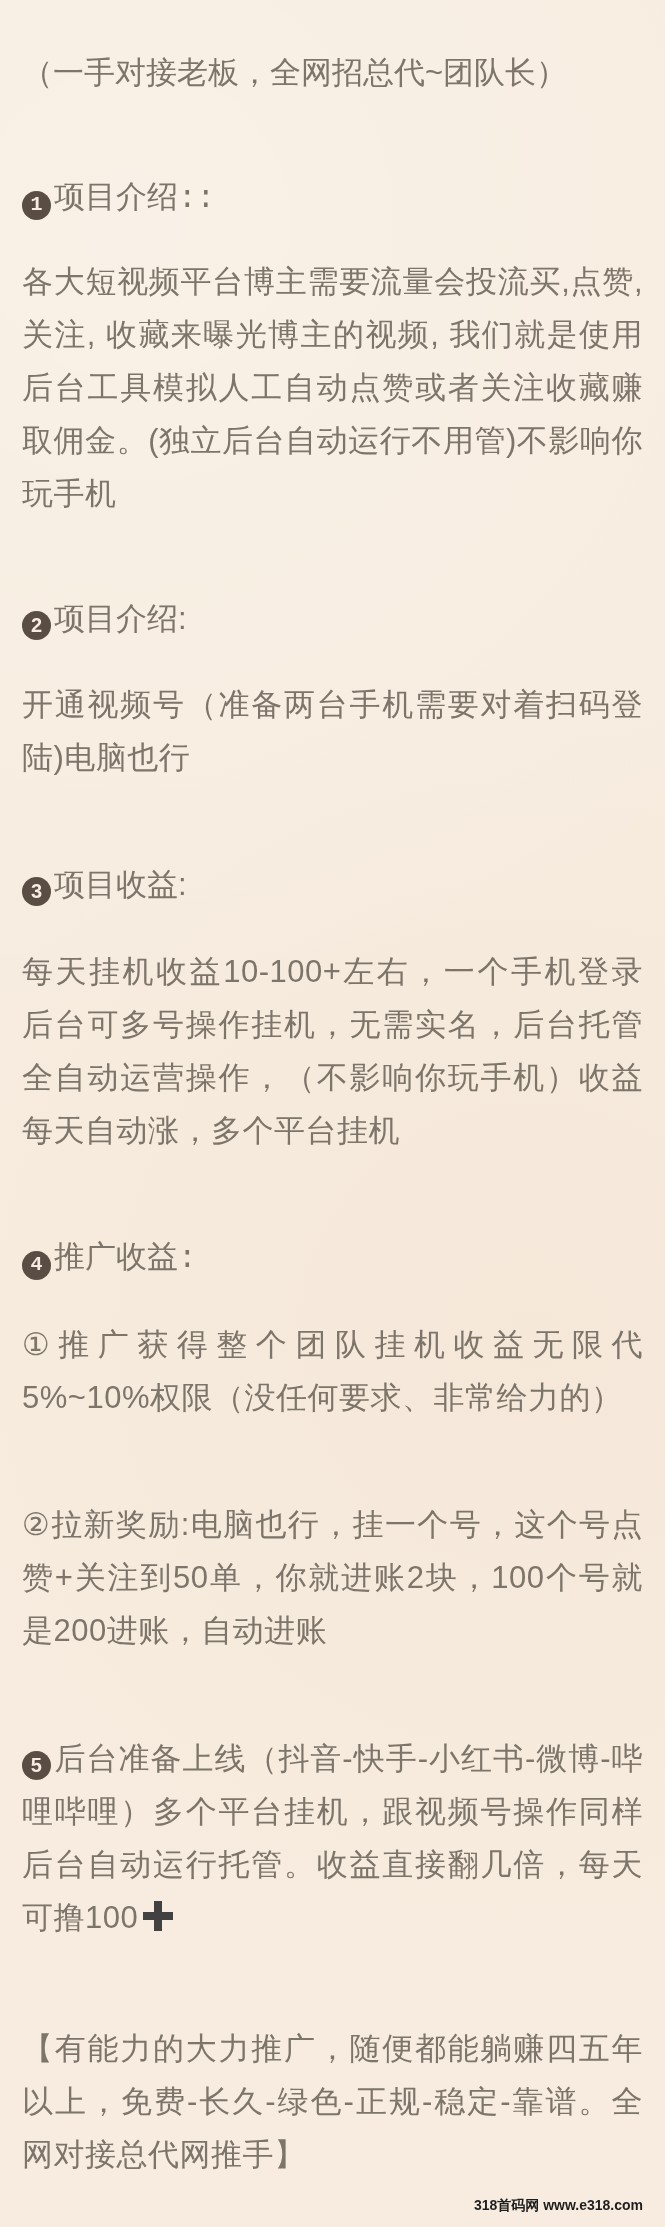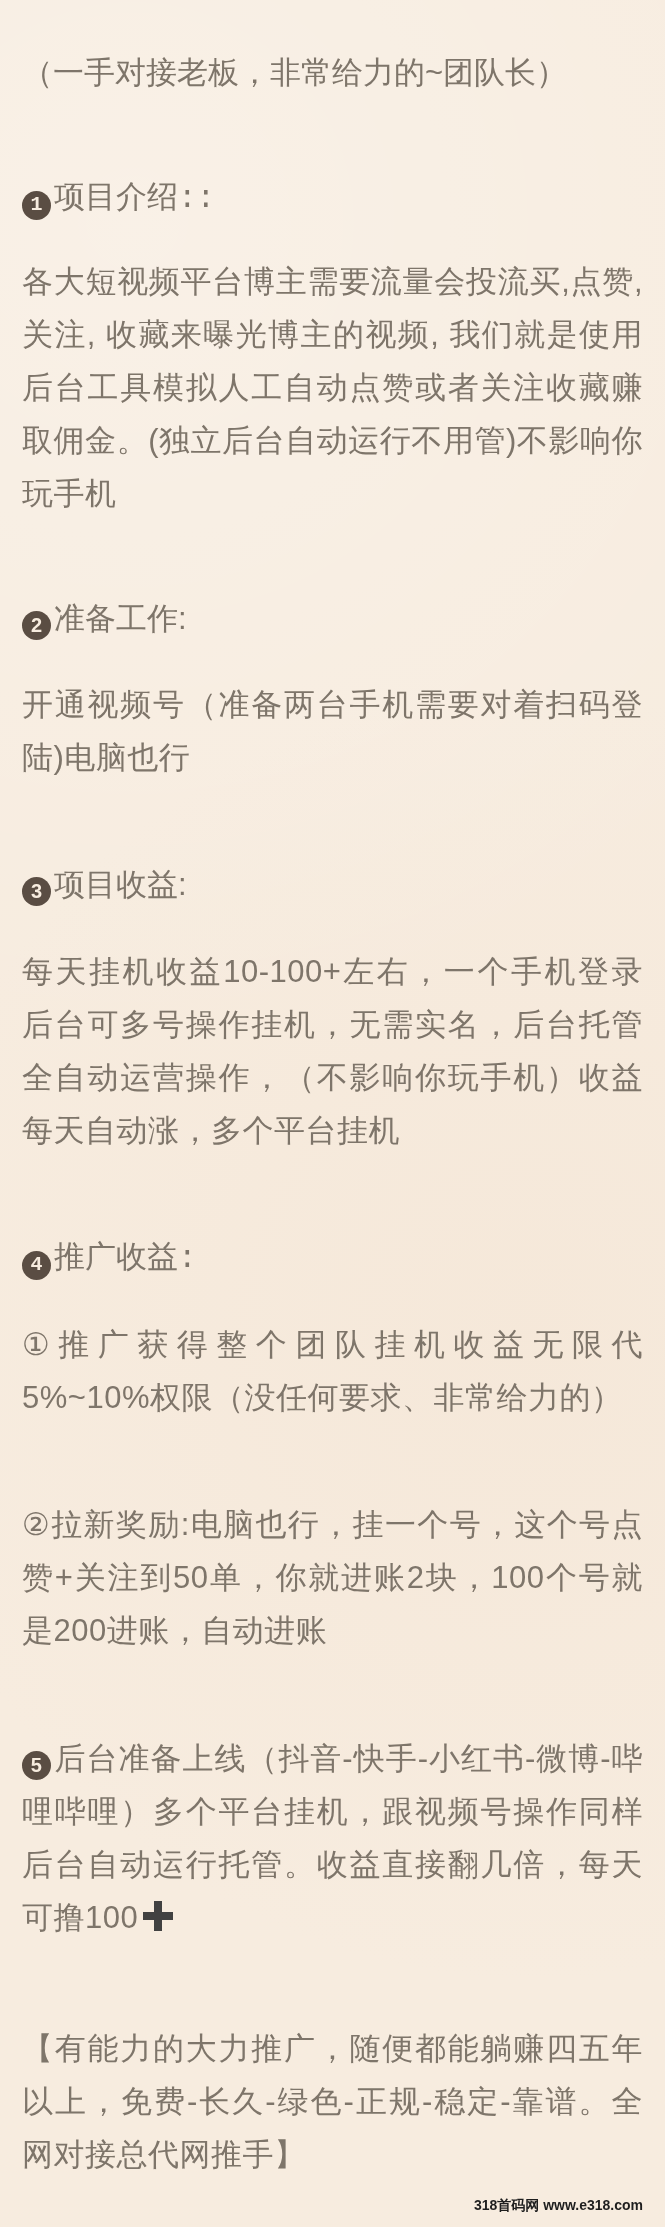--- a/index.html
+++ b/index.html
@@ -58,26 +58,26 @@
     margin-top:11px;
     text-align:right;
     font-size:14px;font-weight:700;line-height:26px;
     color:var(--wm);letter-spacing:0;
     text-align-last:right;
   }
 </style>
 </head>
 <body>
 
-<p class="line m-header">（一手对接老板，非常给力的~团队长）</p>
+<p class="line m-header">（一手对接老板，全网招总代~团队长）</p>
 
 <p class="heading m-h1"><span class="badge">1</span><span>项目介绍::</span></p>
 <p class="para m-p1">各大短视频平台博主需要流量会投流买,点赞, 关注, 收藏来曝光博主的视频, 我们就是使用后台工具模拟人工自动点赞或者关注收藏赚取佣金。(独立后台自动运行不用管)不影响你玩手机</p>
 
-<p class="heading m-h2"><span class="badge">2</span><span>准备工作:</span></p>
+<p class="heading m-h2"><span class="badge">2</span><span>项目介绍:</span></p>
 <p class="para m-p2">开通视频号（准备两台手机需要对着扫码登陆)电脑也行</p>
 
 <p class="heading m-h3"><span class="badge">3</span><span>项目收益:</span></p>
 <p class="para m-p3">每天挂机收益10-100+左右，一个手机登录后台可多号操作挂机，无需实名，后台托管全自动运营操作，（不影响你玩手机）收益每天自动涨，多个平台挂机</p>
 
 <p class="heading m-h4"><span class="badge">4</span><span>推广收益:</span></p>
 <p class="para m-p4a">①推广获得整个团队挂机收益无限代5%~10%权限（没任何要求、非常给力的）</p>
 <p class="para m-p4b">②拉新奖励:电脑也行，挂一个号，这个号点赞+关注到50单，你就进账2块，100个号就是200进账，自动进账</p>
 
 <p class="para m-p5"><span class="badge">5</span><span>后台准备上线（抖音-快手-小红书-微博-哔哩哔哩）多个平台挂机，跟视频号操作同样后台自动运行托管。收益直接翻几倍，每天可撸100</span><span class="plus"></span></p>

